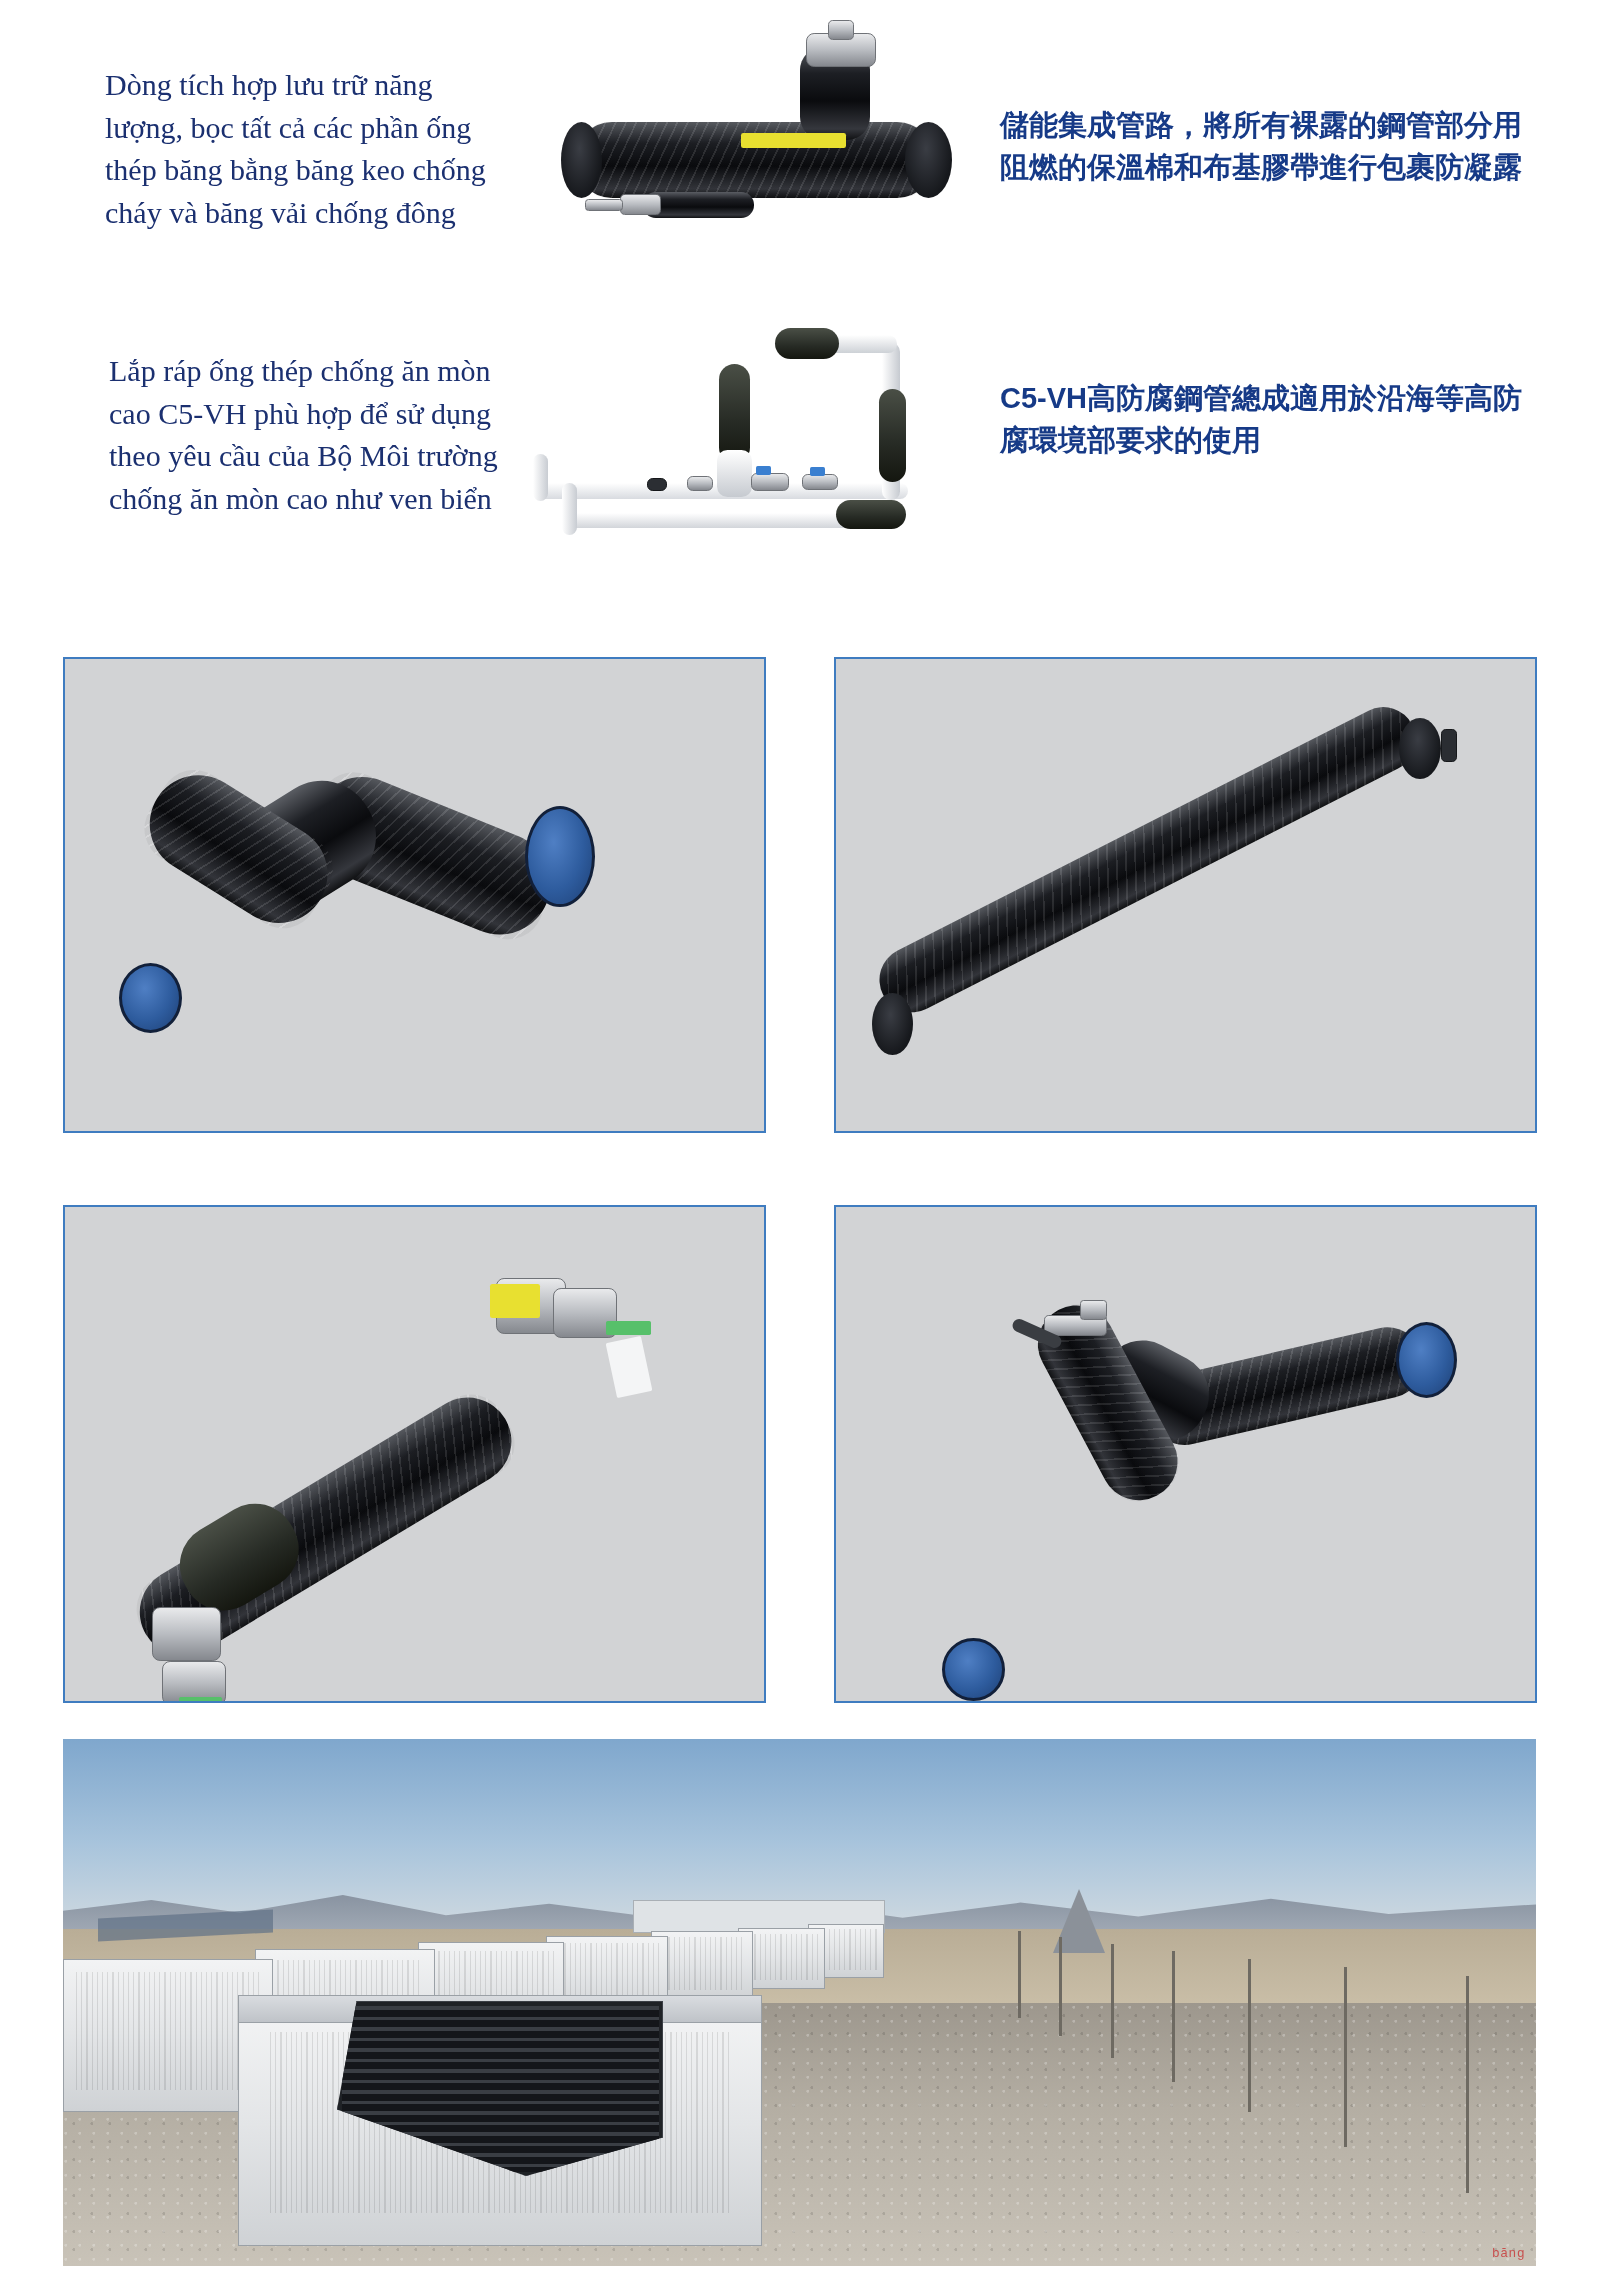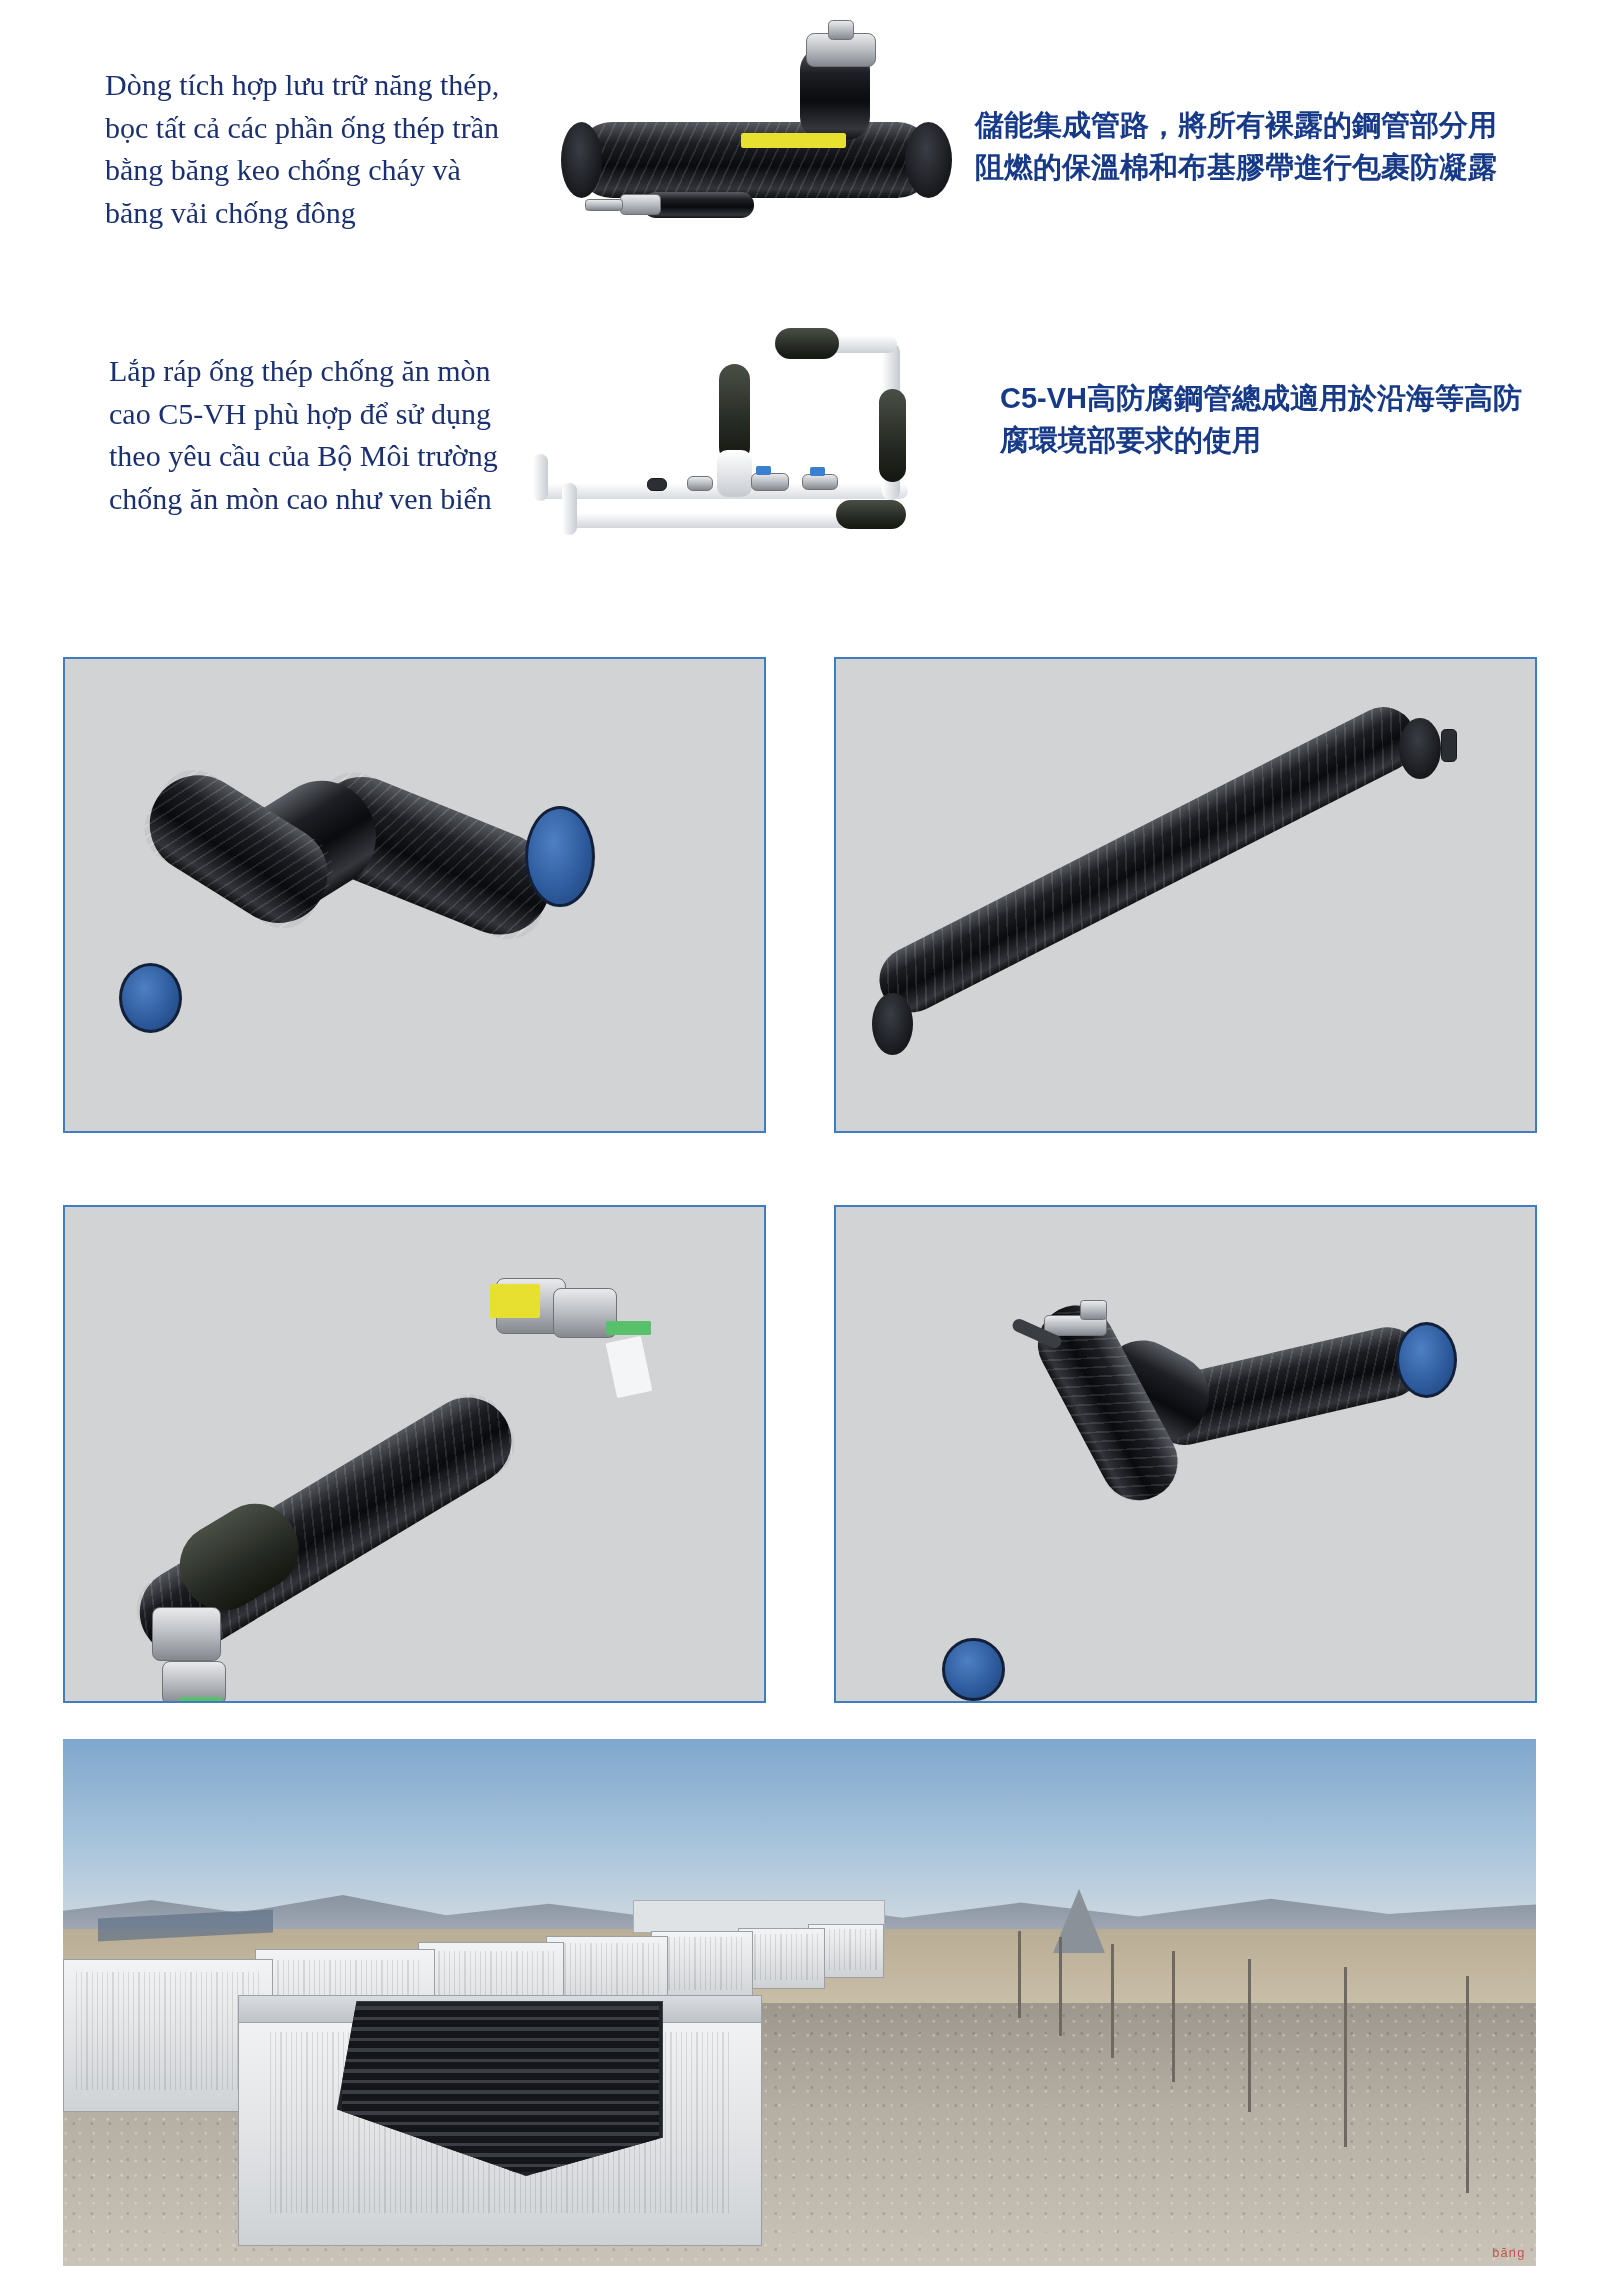--- a/index.html
+++ b/index.html
@@ -28,21 +28,21 @@
   }
   .note.zh {
     font-family: "Liberation Sans", sans-serif;
     font-size: 29px;
     font-weight: 700;
     color: #163a87;
     line-height: 1.45;
   }
 
   #note-vi-1 { left: 105px; top: 64px; width: 402px; }
-  #note-zh-1 { left: 975px; top: 104px; width: 524px; }
+  #note-zh-1 { left: 1000px; top: 104px; width: 524px; }
   #note-vi-2 { left: 109px; top: 350px; width: 407px; }
   #note-zh-2 { left: 1000px; top: 377px; width: 524px; }
 
   
   .top-art {
     position: absolute;
   }
   #art-top-1 { left: 556px; top: 35px; width: 442px; height: 221px; }
   #art-top-2 { left: 512px; top: 308px; width: 466px; height: 250px; }
 
@@ -184,21 +184,21 @@
     bottom: 5.8px;
     font-family: "Liberation Sans", sans-serif;
     font-size: 12.8px;
     color: rgba(200, 60, 60, 0.85);
     letter-spacing: 1.2px;
   }
 </style>
 </head>
 <body>
 
-<div class="note vi" id="note-vi-1">Dòng tích hợp lưu trữ năng thép, bọc tất cả các phần ống thép trần bằng băng keo chống cháy và băng vải chống đông</div>
+<div class="note vi" id="note-vi-1">Dòng tích hợp lưu trữ năng lượng, bọc tất cả các phần ống thép băng bằng băng keo chống cháy và băng vải chống đông</div>
 <div class="note zh" id="note-zh-1">儲能集成管路，將所有裸露的鋼管部分用阻燃的保溫棉和布基膠帶進行包裹防凝露</div>
 <div class="note vi" id="note-vi-2">Lắp ráp ống thép chống ăn mòn cao C5-VH phù hợp để sử dụng theo yêu cầu của Bộ Môi trường chống ăn mòn cao như ven biển</div>
 <div class="note zh" id="note-zh-2">C5-VH高防腐鋼管總成適用於沿海等高防腐環境部要求的使用</div>
 
 <div class="top-art" id="art-top-1">
 
   <div class="pipe" style="left:17.5px; top:87px; width:361px; height:76px; border-radius:41px;"></div>
   <div class="wrap-band" style="left:17.5px; top:87px; width:361px; height:76px;"></div>
 
   <div class="pipe-dark-cap" style="left:349px; top:87px; width:47px; height:76px;"></div>

